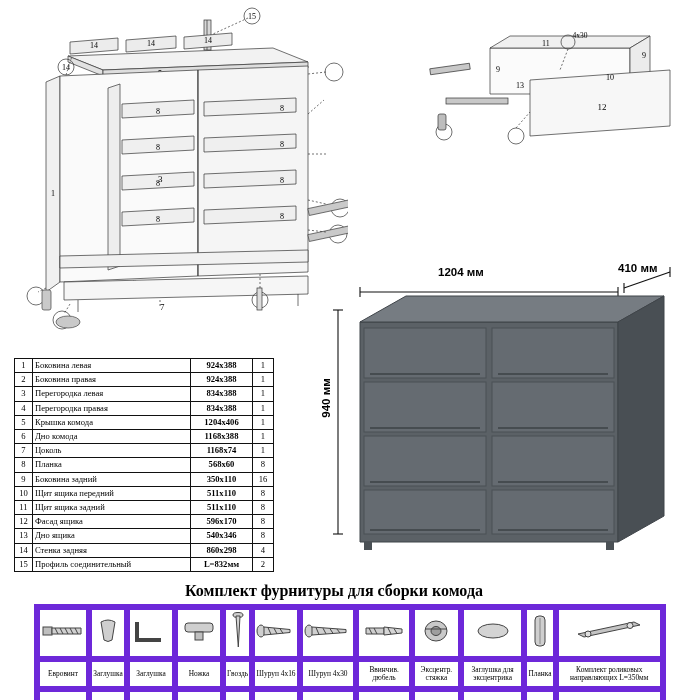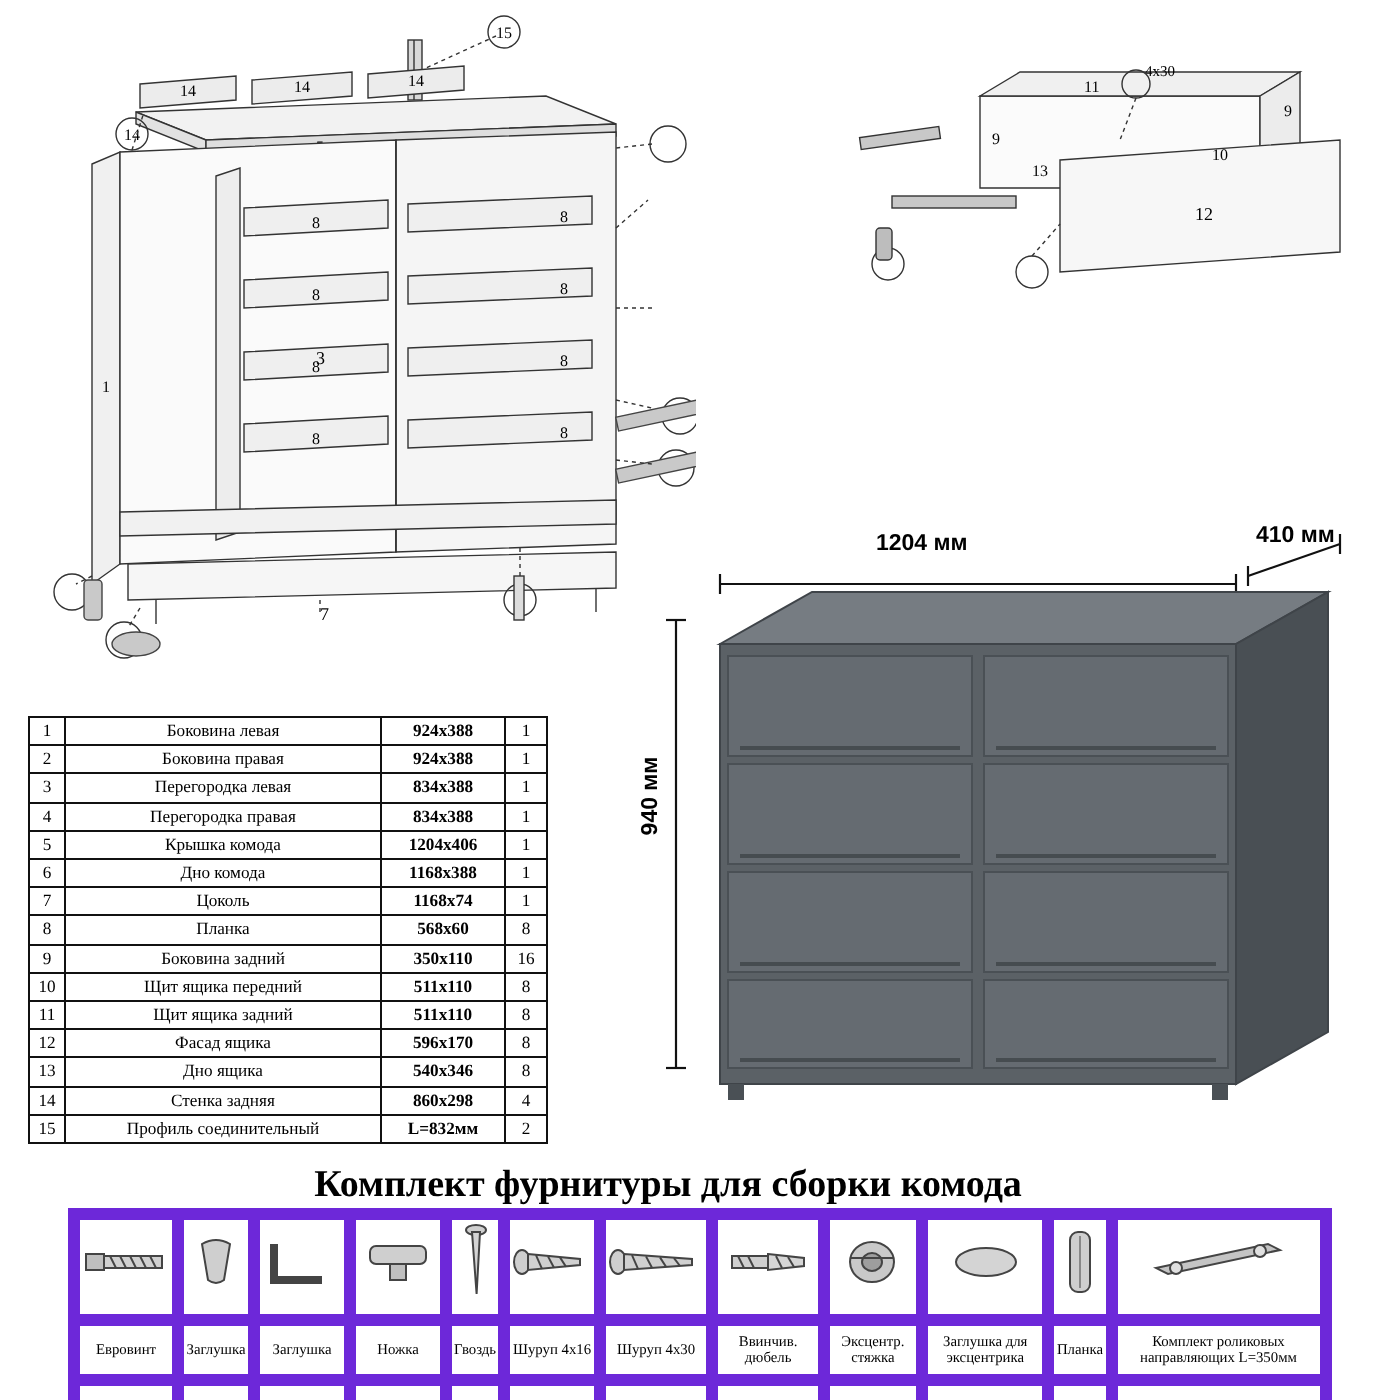--- a/index.html
+++ b/index.html
@@ -24,33 +24,33 @@
   #parts-table{left:14px;top:358px;width:260px;border-collapse:collapse;}
   #parts-table td{
     border:1px solid #111;
     font-size:8.6px;
     padding:0 2px;
     height:13.2px;
     line-height:13.2px;
     white-space:nowrap;
   }
   #parts-table td.n{width:13px;text-align:center;}
-  #parts-table td.nm{text-align:center;}
+  #parts-table td.nm{}
   #parts-table td.sz{width:57px;text-align:center;font-weight:bold;}
   #parts-table td.q{width:16px;text-align:center;}
 
   
   #dresser-wrap{left:318px;top:262px;width:376px;height:300px;}
 
   .dim-text{font-weight:bold;font-size:11.5px;font-family:"Liberation Sans",sans-serif;}
 
   
   #kit-title{
     left:0;top:582px;width:668px;text-align:center;
-    font-size:19px;font-weight:bold;font-family:"Liberation Serif",serif;
+    font-size:16px;font-weight:bold;font-family:"Liberation Serif",serif;
   }
   #kit-table{left:34px;top:604px;border-collapse:collapse;width:632px;}
   #kit-table td{border:6px solid #6d28d9;text-align:center;vertical-align:middle;}
   #kit-table tr.icons td{height:42px;}
   #kit-table tr.names td{height:22px;font-size:7.4px;line-height:8.4px;padding:1px;}
   #kit-table tr.counts td{height:24px;font-size:13px;font-weight:bold;}
 </style>
 </head>
 <body>
 
@@ -326,21 +326,21 @@
         <line x1="180" y1="220" x2="290" y2="220"></line>
         <line x1="52" y1="268" x2="162" y2="268"></line>
         <line x1="180" y1="268" x2="290" y2="268"></line>
       </g>
 
       <rect x="46" y="280" width="8" height="8" fill="#4a5055"></rect>
       <rect x="288" y="280" width="8" height="8" fill="#4a5055"></rect>
     </svg>
 
     <div class="abs dim-text" style="left:120px;top:4px;text-align:right;">1204 мм</div>
-    <div class="abs dim-text" style="left:310px;top:0px;text-align:right;">410 мм</div>
+    <div class="abs dim-text" style="left:300px;top:0px;text-align:right;">410 мм</div>
     <div class="abs dim-text" style="left:-12px;top:130px;transform:rotate(-90deg);transform-origin:center;">940 мм</div>
   </div>
 
   <div id="kit-title" class="abs">Комплект фурнитуры для сборки комода</div>
 
   <table id="kit-table" class="abs">
     <tbody>
       <tr class="icons">
           <td><svg width="44" height="24" viewBox="0 0 44 24">
               <rect x="2" y="8" width="9" height="8" fill="#bfbfbf" stroke="#444"></rect>

